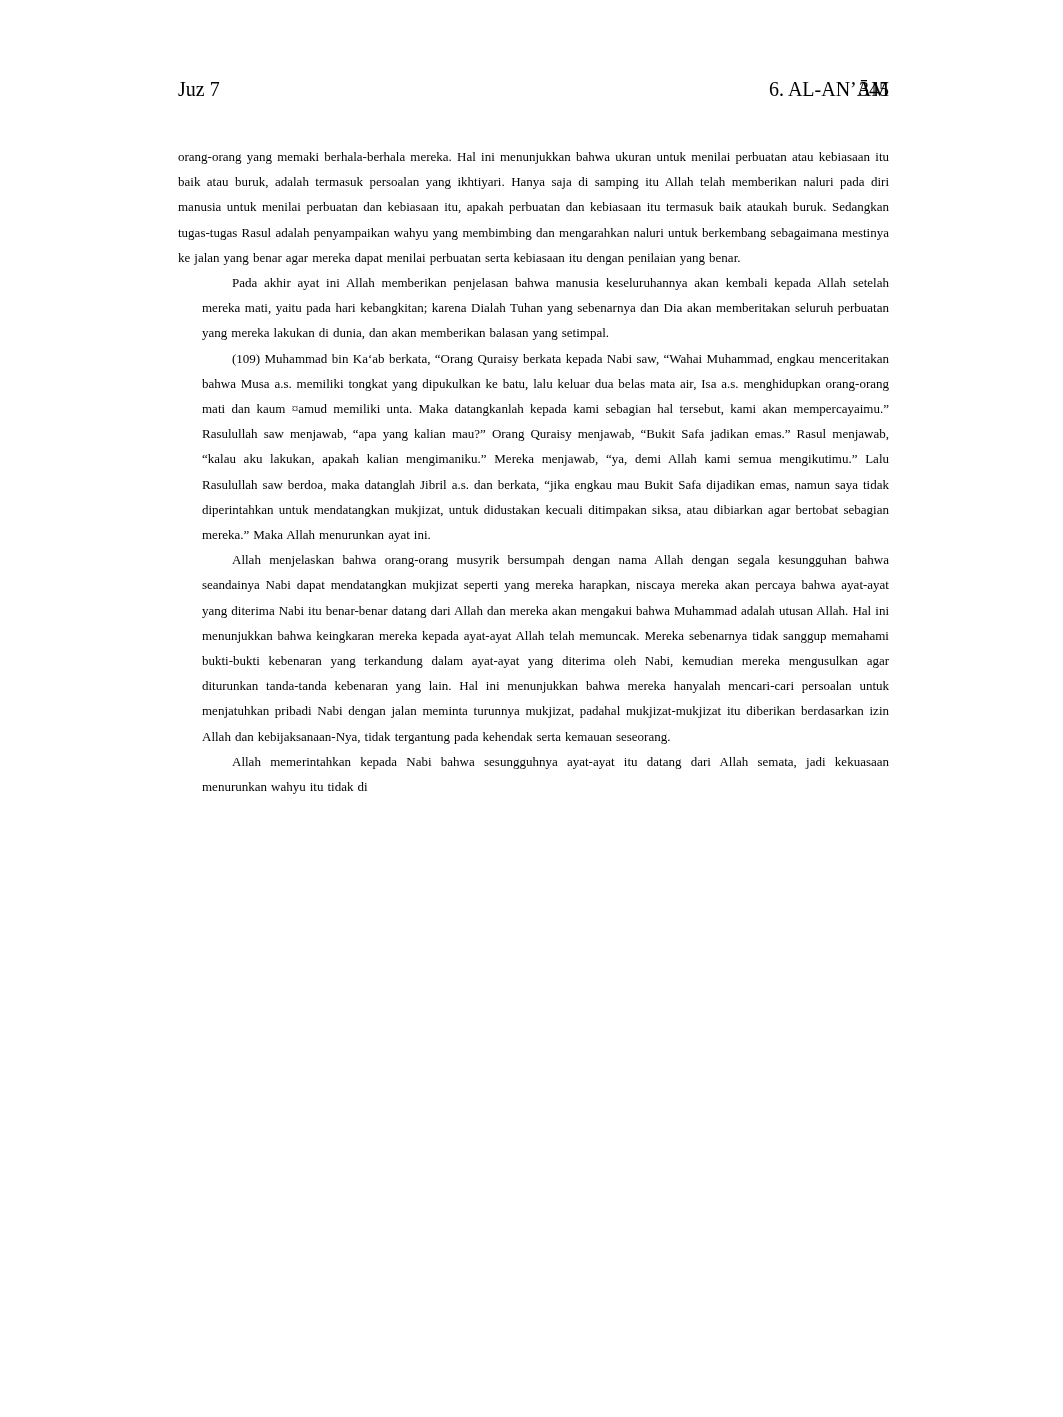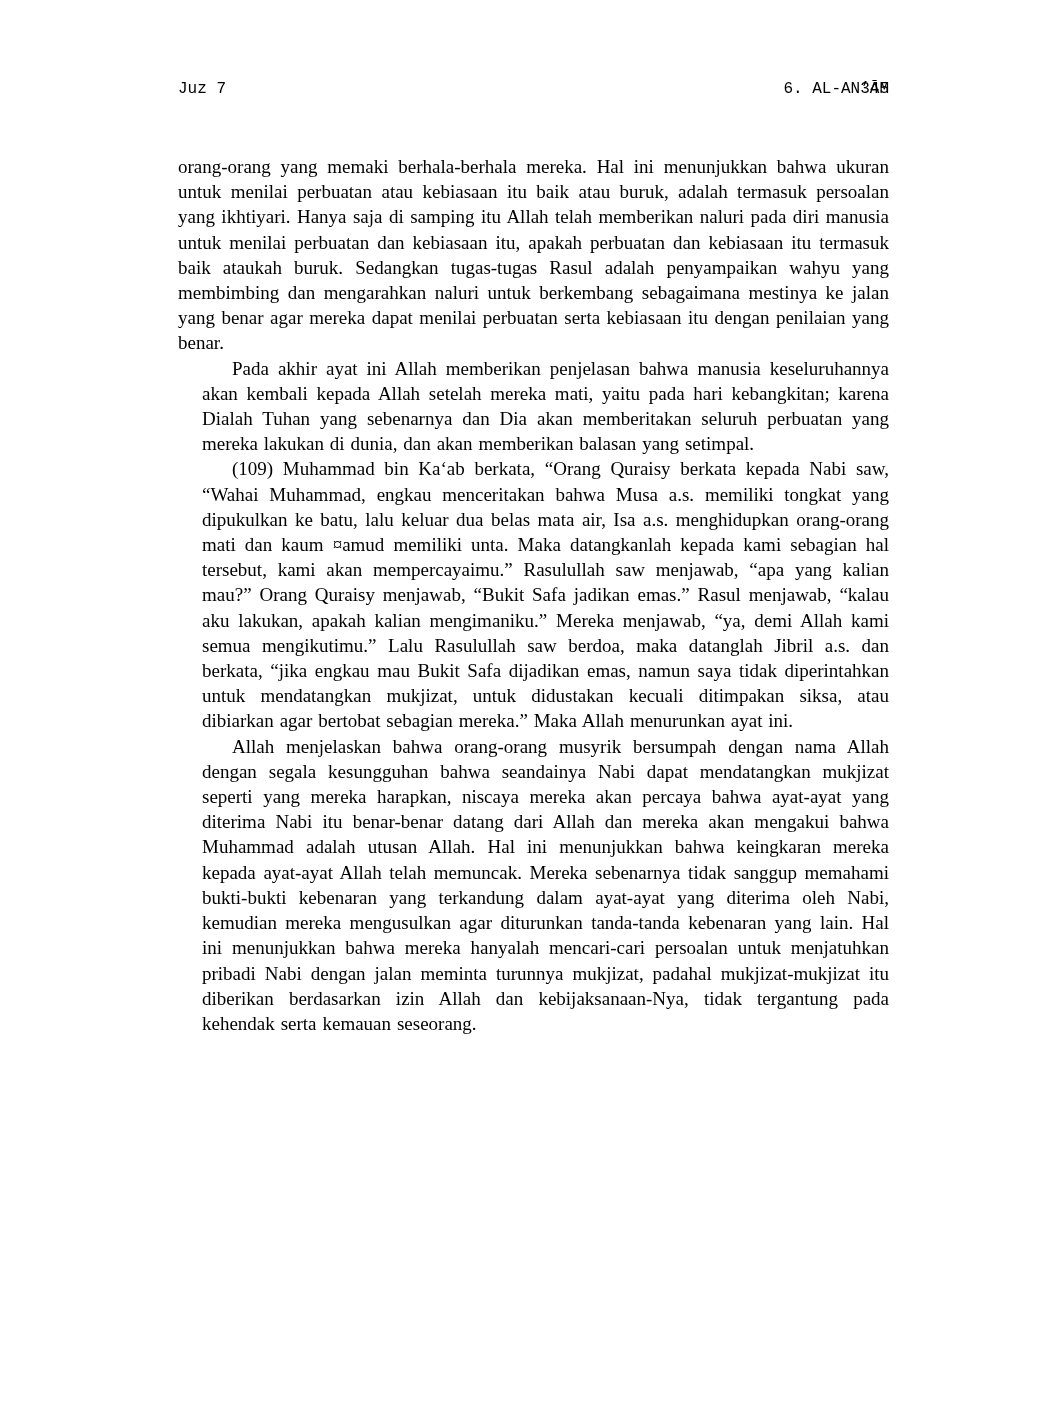--- a/index.html
+++ b/index.html
@@ -16,33 +16,32 @@
     margin: 0 auto;
     background: #ffffff;
     overflow: hidden;
   }
   .running-header {
     position: absolute;
     top: 76px;
     left: 178px;
     width: 711px;
     height: 28px;
-    font-size: 16px;
+    font-size: 20px;
     line-height: 26px;
-    font-family: Liberation Mono, monospace;
   }
   .running-header .hleft   { position: absolute; left: 0;  top: 0; }
   .running-header .hcenter { position: absolute; left: 0; right: 0; top: 0; text-align: right; }
   .running-header .hright  { position: absolute; right: 0; top: 0; }
   .body-text {
     position: absolute;
-    top: 154px;
+    top: 144px;
     left: 178px;
     width: 711px;
-    font-size: 19px;
+    font-size: 13px;
     line-height: 25.2px;
     text-align: justify;
     word-spacing: 0.06em;
   }
   .body-text p { margin: 0; padding: 0; }
   .body-text p.indent { text-indent: 30px; margin-left: 24px; }
 </style>
 </head>
 <body>
 
@@ -52,15 +51,16 @@
     <span class="hleft">Juz 7</span>
     <span class="hcenter">6. AL-AN’ĀM</span>
     <span class="hright">345</span>
   </div>
 
   <div class="body-text">
     <p>orang-orang yang memaki berhala-berhala mereka. Hal ini menunjukkan bahwa ukuran untuk menilai perbuatan atau kebiasaan itu baik atau buruk, adalah termasuk persoalan yang ikhtiyari. Hanya saja di samping itu Allah telah memberikan naluri pada diri manusia untuk menilai perbuatan dan kebiasaan itu, apakah perbuatan dan kebiasaan itu termasuk baik ataukah buruk. Sedangkan tugas-tugas Rasul adalah penyampaikan wahyu yang membimbing dan mengarahkan naluri untuk berkembang sebagaimana mestinya ke jalan yang benar agar mereka dapat menilai perbuatan serta kebiasaan itu dengan penilaian yang benar.</p>
     <p class="indent">Pada akhir ayat ini Allah memberikan penjelasan bahwa manusia keseluruhannya akan kembali kepada Allah setelah mereka mati, yaitu pada hari kebangkitan; karena Dialah Tuhan yang sebenarnya dan Dia akan memberitakan seluruh perbuatan yang mereka lakukan di dunia, dan akan memberikan balasan yang setimpal.</p>
     <p class="indent">(109) Muhammad bin Ka‘ab berkata, “Orang Quraisy berkata kepada Nabi saw, “Wahai Muhammad, engkau menceritakan bahwa Musa a.s. memiliki tongkat yang dipukulkan ke batu, lalu keluar dua belas mata air, Isa a.s. menghidupkan orang-orang mati dan kaum ¤amud memiliki unta. Maka datangkanlah kepada kami sebagian hal tersebut, kami akan mempercayaimu.” Rasulullah saw menjawab, “apa yang kalian mau?” Orang Quraisy menjawab, “Bukit Safa jadikan emas.” Rasul menjawab, “kalau aku lakukan, apakah kalian mengimaniku.” Mereka menjawab, “ya, demi Allah kami semua mengikutimu.” Lalu Rasulullah saw berdoa, maka datanglah Jibril a.s. dan berkata, “jika engkau mau Bukit Safa dijadikan emas, namun saya tidak diperintahkan untuk mendatangkan mukjizat, untuk didustakan kecuali ditimpakan siksa, atau dibiarkan agar bertobat sebagian mereka.” Maka Allah menurunkan ayat ini.</p>
     <p class="indent">Allah menjelaskan bahwa orang-orang musyrik bersumpah dengan nama Allah dengan segala kesungguhan bahwa seandainya Nabi dapat mendatangkan mukjizat seperti yang mereka harapkan, niscaya mereka akan percaya bahwa ayat-ayat yang diterima Nabi itu benar-benar datang dari Allah dan mereka akan mengakui bahwa Muhammad adalah utusan Allah. Hal ini menunjukkan bahwa keingkaran mereka kepada ayat-ayat Allah telah memuncak. Mereka sebenarnya tidak sanggup memahami bukti-bukti kebenaran yang terkandung dalam ayat-ayat yang diterima oleh Nabi, kemudian mereka mengusulkan agar diturunkan tanda-tanda kebenaran yang lain. Hal ini menunjukkan bahwa mereka hanyalah mencari-cari persoalan untuk menjatuhkan pribadi Nabi dengan jalan meminta turunnya mukjizat, padahal mukjizat-mukjizat itu diberikan berdasarkan izin Allah dan kebijaksanaan-Nya, tidak tergantung pada kehendak serta kemauan seseorang.</p>
+    <p class="indent">Allah memerintahkan kepada Nabi bahwa sesungguhnya ayat-ayat itu datang dari Allah semata, jadi kekuasaan menurunkan wahyu itu tidak di</p>
   </div>
 
 </div>
 
 </body></html>

